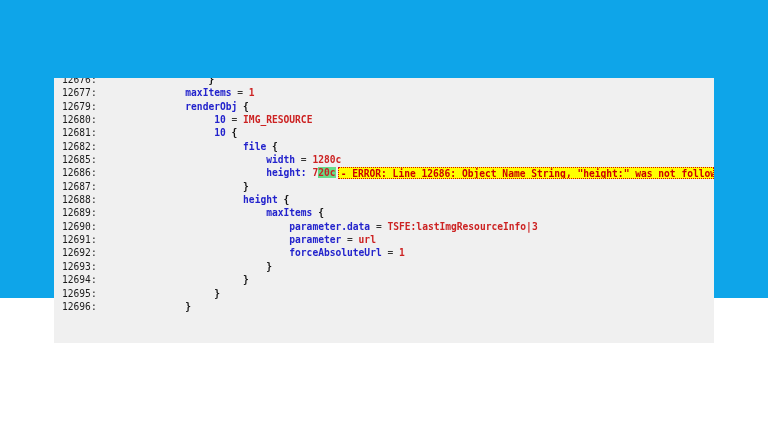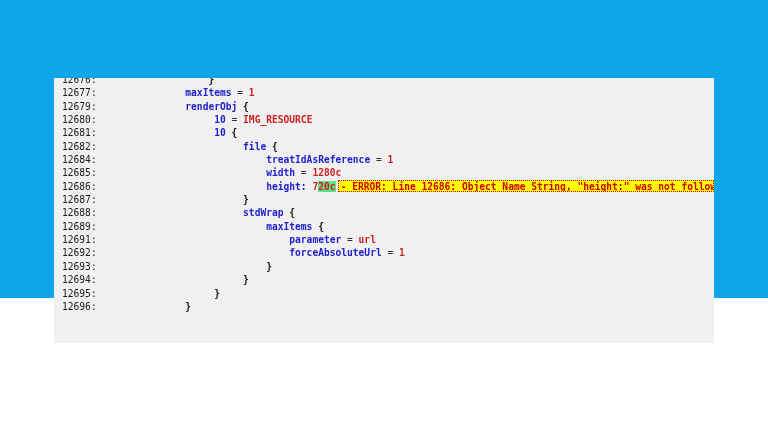--- a/index.html
+++ b/index.html
@@ -120,26 +120,26 @@
 <div id="stage">
 
   <div id="code-panel">
     <div id="code-scroll">
         <div class="code-line"><span class="lineno">12676:</span><span class="codetext"><span>                </span><span class="br">}</span></span></div>
         <div class="code-line"><span class="lineno">12677:</span><span class="codetext"><span>            </span><span class="k">maxItems</span><span class="op"> = </span><span class="v">1</span></span></div>
         <div class="code-line"><span class="lineno">12679:</span><span class="codetext"><span>            </span><span class="k">renderObj</span><span class="op"> </span><span class="br">{</span></span></div>
         <div class="code-line"><span class="lineno">12680:</span><span class="codetext"><span>                 </span><span class="k">10</span><span class="op"> = </span><span class="v">IMG_RESOURCE</span></span></div>
         <div class="code-line"><span class="lineno">12681:</span><span class="codetext"><span>                 </span><span class="k">10</span><span class="op"> </span><span class="br">{</span></span></div>
         <div class="code-line"><span class="lineno">12682:</span><span class="codetext"><span>                      </span><span class="k">file</span><span class="op"> </span><span class="br">{</span></span></div>
-        <div class="code-line"><span class="lineno">12684:</span><span class="codetext"><span>                          </span><span class="k">treatIdAsReference</span><span class="op"> = </span><span class="v">1</span></span></div>
         <div class="code-line"><span class="lineno">12685:</span><span class="codetext"><span>                          </span><span class="k">width</span><span class="op"> = </span><span class="v">1280c</span></span></div>
         <div class="code-line"><span class="lineno">12686:</span><span class="codetext"><span>                          </span><span class="k">height:</span><span class="op"> </span><span class="v">7</span><span class="hl-green">20c</span></span><div class="err-wrap"><div class="err-banner" style="left: 283.64px; right: 0px;">- ERROR: Line 12686: Object Name String, "height:" was not followed by any opera</div></div></div>
         <div class="code-line"><span class="lineno">12687:</span><span class="codetext"><span>                      </span><span class="br">}</span></span></div>
-        <div class="code-line"><span class="lineno">12688:</span><span class="codetext"><span>                      </span><span class="k">stdWrap</span><span class="op"> </span><span class="br">{</span></span></div>
+        <div class="code-line"><span class="lineno">12688:</span><span class="codetext"><span>                      </span><span class="k">height</span><span class="op"> </span><span class="br">{</span></span></div>
         <div class="code-line"><span class="lineno">12689:</span><span class="codetext"><span>                          </span><span class="k">maxItems</span><span class="op"> </span><span class="br">{</span></span></div>
+        <div class="code-line"><span class="lineno">12690:</span><span class="codetext"><span>                              </span><span class="k">parameter.data</span><span class="op"> = </span><span class="v">TSFE:lastImgResourceInfo|3</span></span></div>
         <div class="code-line"><span class="lineno">12691:</span><span class="codetext"><span>                              </span><span class="k">parameter</span><span class="op"> = </span><span class="v">url</span></span></div>
         <div class="code-line"><span class="lineno">12692:</span><span class="codetext"><span>                              </span><span class="k">forceAbsoluteUrl</span><span class="op"> = </span><span class="v">1</span></span></div>
         <div class="code-line"><span class="lineno">12693:</span><span class="codetext"><span>                          </span><span class="br">}</span></span></div>
         <div class="code-line"><span class="lineno">12694:</span><span class="codetext"><span>                      </span><span class="br">}</span></span></div>
         <div class="code-line"><span class="lineno">12695:</span><span class="codetext"><span>                 </span><span class="br">}</span></span></div>
         <div class="code-line"><span class="lineno">12696:</span><span class="codetext"><span>            </span><span class="br">}</span></span></div>
       </div>
   </div>
 
 </div>

